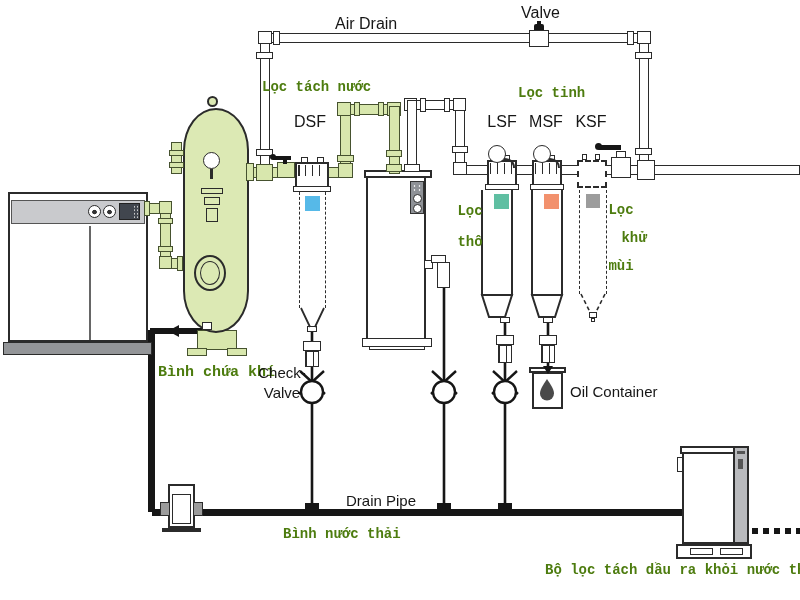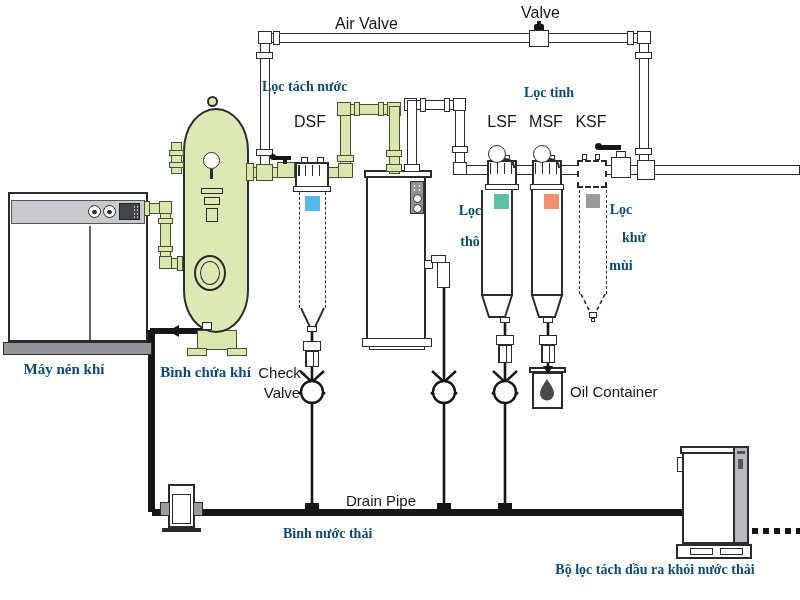--- a/index.html
+++ b/index.html
@@ -11,21 +11,21 @@
   .corner{z-index:4;}
   .collar{background:#ffffff;border:1.6px solid #2b2b2b;z-index:6;}
   .gcollar{background:#d8e7ad;border:1.6px solid #46522f;z-index:6;}
   .box{background:#ffffff;border:2px solid #2b2b2b;z-index:5;}
   .thin{border-width:1.5px;}
   .circle{border-radius:50%;}
   .dashside{background:#ffffff;border-left:1.6px dashed #2b2b2b;border-right:1.6px dashed #2b2b2b;z-index:5;}
   .ticks{background:repeating-linear-gradient(90deg,#2b2b2b 0 1.5px,transparent 1.5px 7px);z-index:6;}
   .blk{background:#161616;z-index:2;}
   .lbl{font-size:15px;color:#161616;white-space:nowrap;z-index:9;text-align:center;}
-  .red{color:#0c4a6e;font-weight:700;font-family:Liberation Serif, serif;font-size:14px;}
+  .red{color:#4d7c0f;font-weight:700;font-family:Liberation Mono, monospace;font-size:14px;}
   .gauge{background:radial-gradient(circle at 50% 55%, #333 0 2px, #fff 2.6px);border:1.8px solid #2b2b2b;border-radius:50%;z-index:7;}
   svg{pointer-events:none;}
 </style>
 </head>
 <body>
 
 <div id="canvas">
 
   <div class="abs pipe" style="left:263px;top:33px;width:387px;height:10px;"></div>
   <div class="abs pipe corner" style="left:258px;top:31px;width:14px;height:13px;"></div>
@@ -36,21 +36,21 @@
   <div class="abs collar" style="left:256px;top:52px;width:17px;height:7px;"></div>
   <div class="abs collar" style="left:256px;top:149px;width:17px;height:7px;"></div>
   <div class="abs pipe" style="left:639px;top:42px;width:10px;height:126px;"></div>
   <div class="abs collar" style="left:635px;top:52px;width:17px;height:7px;"></div>
   <div class="abs collar" style="left:635px;top:148px;width:17px;height:7px;"></div>
 
   <div class="abs box thin" style="left:529px;top:30px;width:20px;height:17px;"></div>
   <div class="abs" style="left:534px;top:24px;width:10px;height:6px;background:#161616;z-index:6;border-radius:2px 2px 0 0;"></div>
   <div class="abs" style="left:537px;top:21px;width:4px;height:4px;background:#161616;z-index:6;"></div>
   <div class="abs lbl" style="left:513px;top:4px;width:55px;font-size:16px;">Valve</div>
-  <div class="abs lbl" style="left:335px;top:15px;width:60px;font-size:16px;">Air Valve</div>
+  <div class="abs lbl" style="left:335px;top:15px;width:60px;font-size:16px;">Air Drain</div>
 
   <div class="abs pipe" style="left:465px;top:165px;width:335px;height:10px;"></div>
 
   <div class="abs pipe" style="left:407px;top:100px;width:58px;height:10px;"></div>
   <div class="abs pipe" style="left:407px;top:100px;width:10px;height:72px;z-index:5;"></div>
   <div class="abs pipe" style="left:455px;top:100px;width:10px;height:68px;"></div>
   <div class="abs pipe corner" style="left:404px;top:98px;width:13px;height:13px;"></div>
   <div class="abs pipe corner" style="left:453px;top:98px;width:13px;height:13px;"></div>
   <div class="abs pipe corner" style="left:453px;top:162px;width:14px;height:13px;"></div>
   <div class="abs collar" style="left:420px;top:98px;width:6px;height:14px;"></div>
@@ -66,21 +66,20 @@
   <div class="abs box thin" style="left:637px;top:160px;width:18px;height:20px;"></div>
 
   <div class="abs box" style="left:8px;top:192px;width:140px;height:150px;z-index:4;"></div>
   <div class="abs" style="left:11px;top:200px;width:134px;height:24px;background:#c9cacd;border:1.2px solid #555;z-index:5;"></div>
   <div class="abs gauge" style="left:88px;top:205px;width:13px;height:13px;"></div>
   <div class="abs gauge" style="left:103px;top:205px;width:13px;height:13px;"></div>
   <div class="abs" style="left:119px;top:203px;width:21px;height:17px;background:#41464e;border:1px solid #222;z-index:6;"></div>
   <div class="abs" style="left:133px;top:205px;width:6px;height:13px;background-image:radial-gradient(#c8c8c8 0.8px,transparent 1px);background-size:3px 3.5px;z-index:7;"></div>
   <div class="abs" style="left:89px;top:226px;width:2px;height:114px;background:#666;z-index:5;"></div>
   <div class="abs" style="left:3px;top:342px;width:149px;height:13px;background:#939598;border:1.6px solid #2b2b2b;z-index:5;"></div>
-  <div class="abs lbl red" style="left:8px;top:361px;width:112px;font-size:15px;">Máy nén khí</div>
 
   <div class="abs gpipe" style="left:146px;top:203px;width:24px;height:11px;"></div>
   <div class="abs gcollar" style="left:144px;top:201px;width:6px;height:15px;"></div>
   <div class="abs gpipe corner" style="left:159px;top:201px;width:13px;height:13px;"></div>
   <div class="abs gpipe" style="left:160px;top:206px;width:11px;height:58px;"></div>
   <div class="abs gcollar" style="left:158px;top:218px;width:15px;height:6px;"></div>
   <div class="abs gcollar" style="left:158px;top:246px;width:15px;height:6px;"></div>
   <div class="abs gpipe corner" style="left:159px;top:256px;width:13px;height:13px;"></div>
   <div class="abs gpipe" style="left:165px;top:258px;width:22px;height:11px;"></div>
   <div class="abs gcollar" style="left:177px;top:256px;width:6px;height:15px;"></div>

